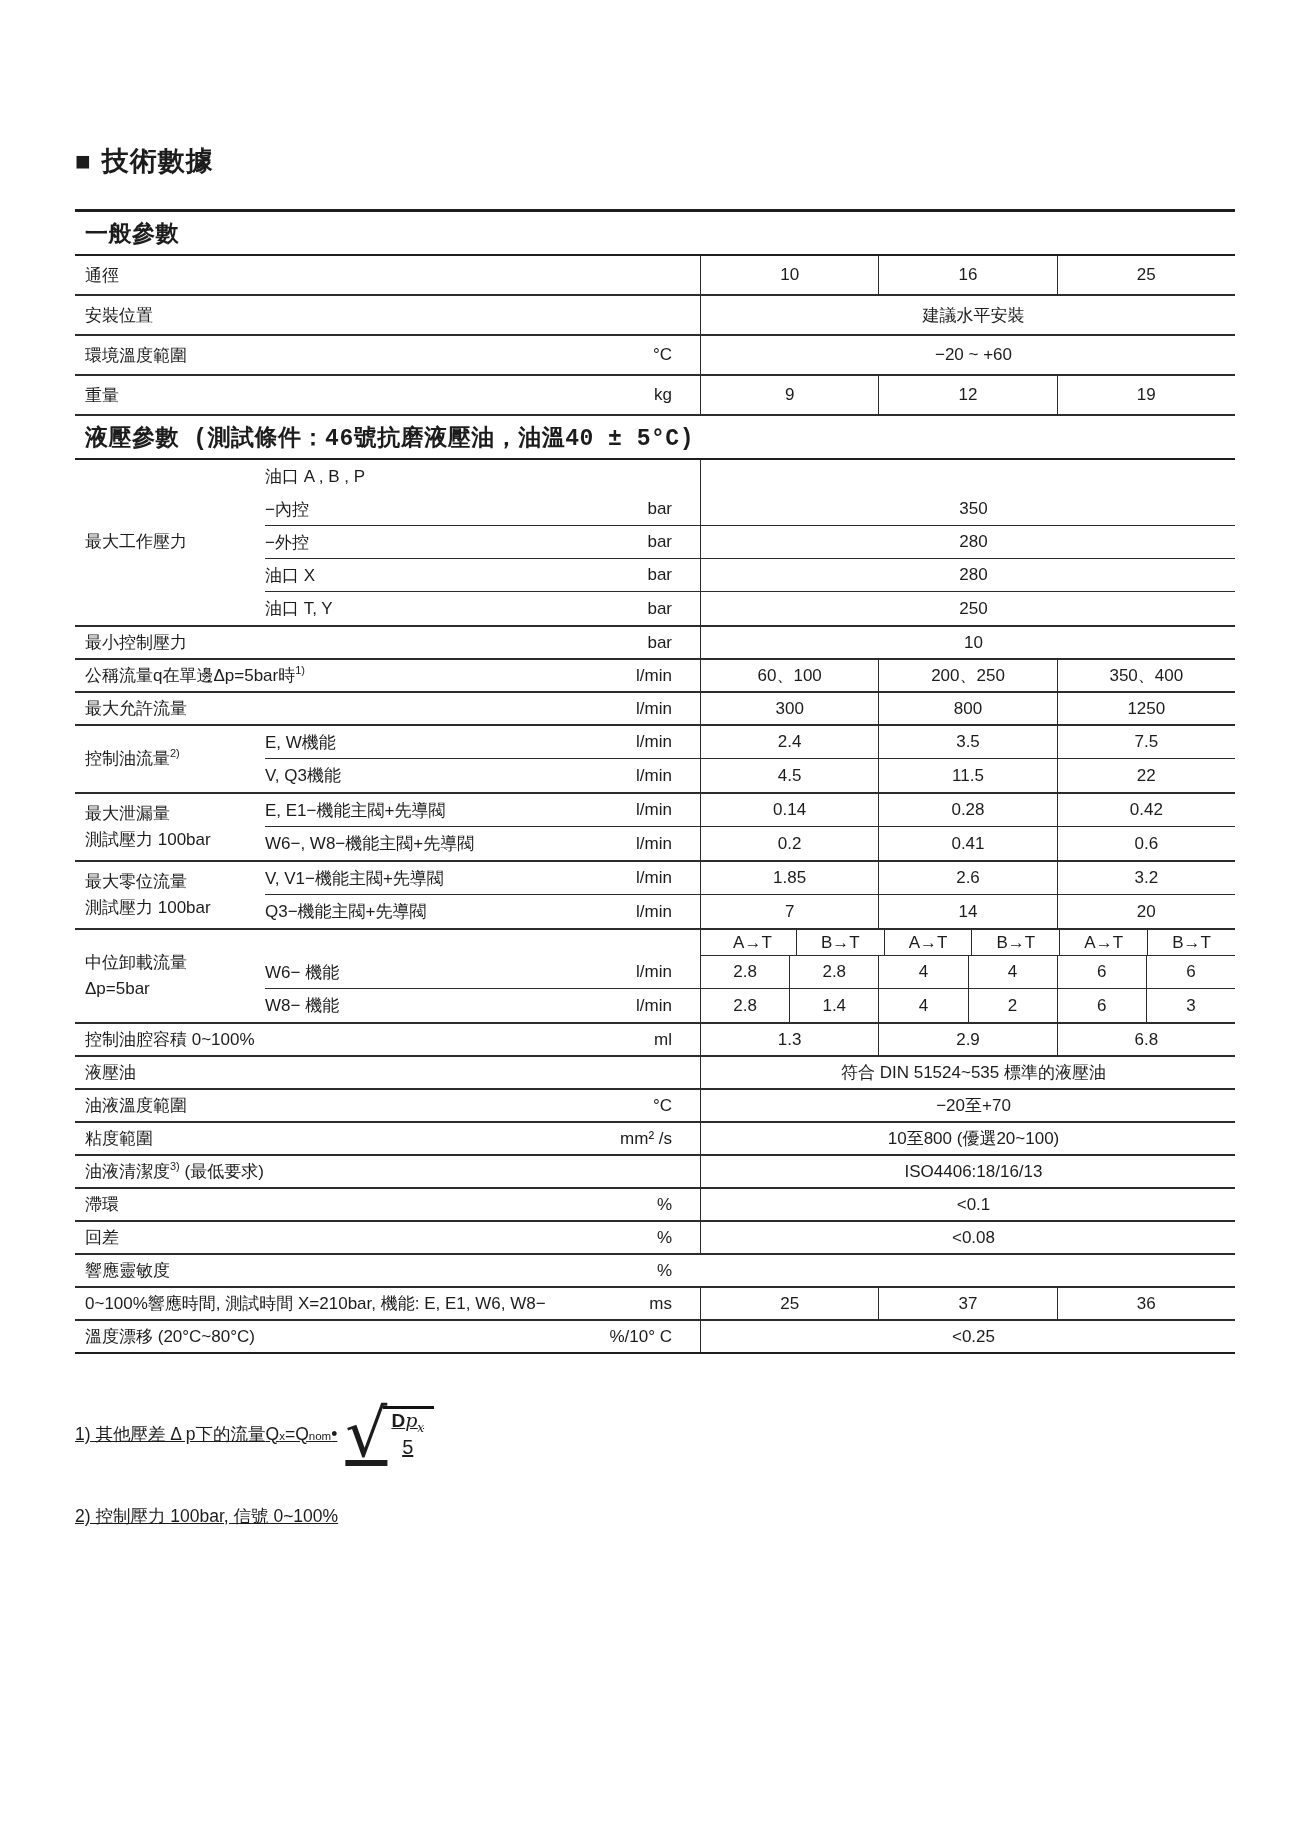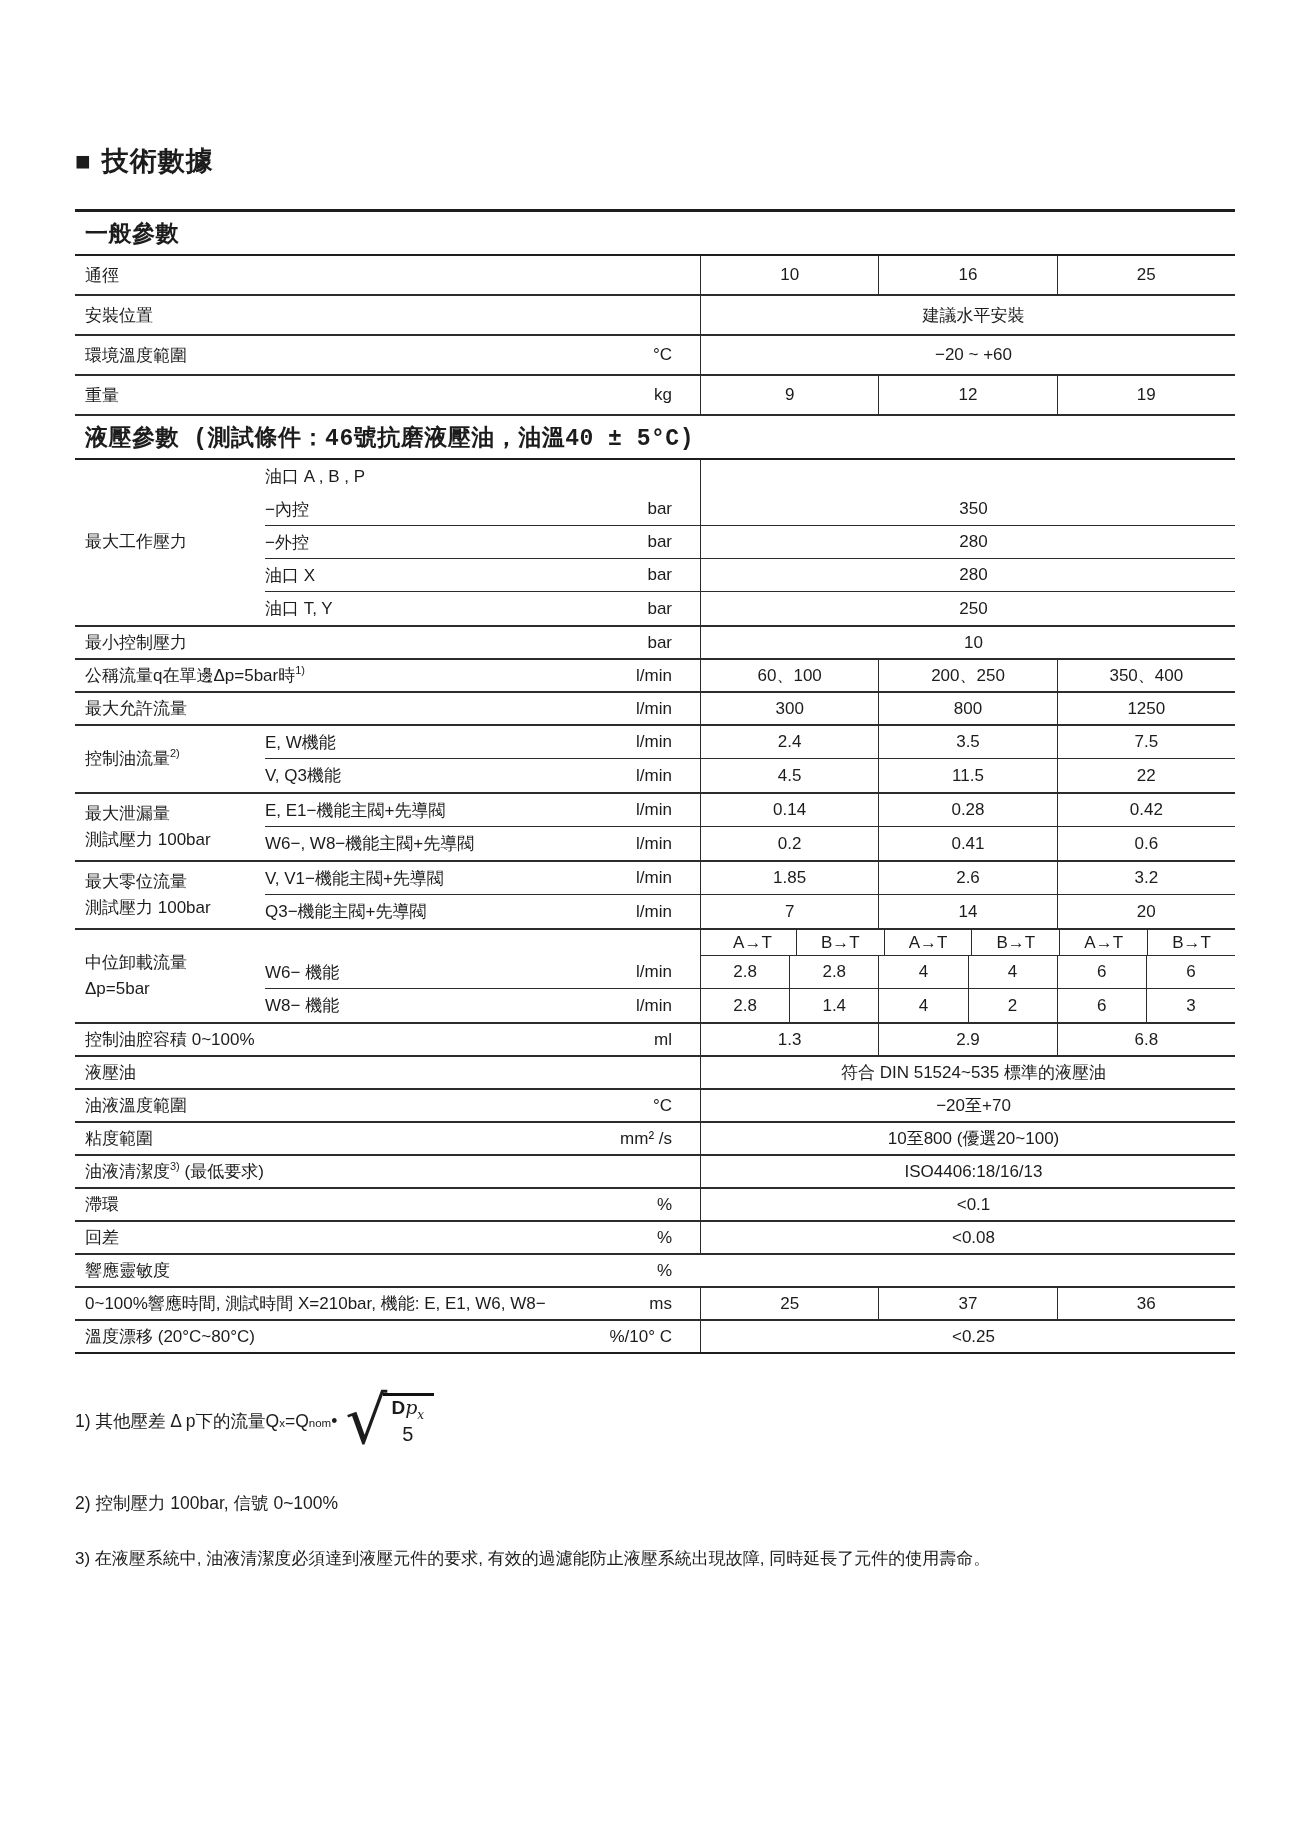--- a/index.html
+++ b/index.html
@@ -49,21 +49,21 @@
   .srow{display:flex;align-items:center;height:33px;box-sizing:border-box;}
   .srow .sub{width:215px;box-sizing:border-box;}
   .srow .unit2{width:220px;text-align:right;padding-right:28px;box-sizing:border-box;}
   .hdr6{height:26px;}
   .sb1{border-bottom:1.5px solid #2c2c2c;}
   .vb1 > .vals{border-bottom:1.5px solid #2c2c2c;padding-left:8px;}
 
   sup.fn{font-size:11px;vertical-align:super;line-height:0;}
 
   
-  .fnotes{margin-top:23px;font-size:17.5px;}
+  .fnotes{margin-top:36px;font-size:17.5px;text-decoration:underline;}
   .f1{display:flex;align-items:center;height:88px;}
   .qexpr{display:inline-flex;align-items:baseline;}
   .qexpr sub{font-size:11.5px;}
   .radical{display:inline-flex;align-items:flex-start;margin-left:8px;}
   .radsign{font-size:66px;line-height:0.92;font-weight:400;font-family:"DejaVu Sans",sans-serif;margin-right:-4px;}
   .frac{display:inline-block;border-top:3px solid #111;padding:1px 10px 0 8px;text-align:center;margin-top:2px;}
   .frac .num{display:block;font-size:19px;line-height:1.15;}
   .frac .num b{font-weight:700;}
   .frac .num i{font-family:"DejaVu Serif",serif;font-style:italic;}
   .frac .num sub{font-size:12px;font-family:"DejaVu Serif",serif;font-style:italic;}
@@ -423,17 +423,16 @@
         </span>
         <span class="radical">
           <span class="radsign">√</span>
           <span class="frac">
             <span class="num"><b>D</b><i>p</i><sub>x</sub></span>
             <span class="den">5</span>
           </span>
         </span>
       </div>
       <div class="f2">2) 控制壓力 100bar, 信號 0~100%</div>
-      <div class="f3">3) 在液壓系統中, 油液清潔度必須達到液壓元件的要求, 有效的過濾能防止液壓系統出現故障, 同時延長了元件的使用壽命。</div>
     </div>
 
   </div>
 </div>
 
 </body></html>

